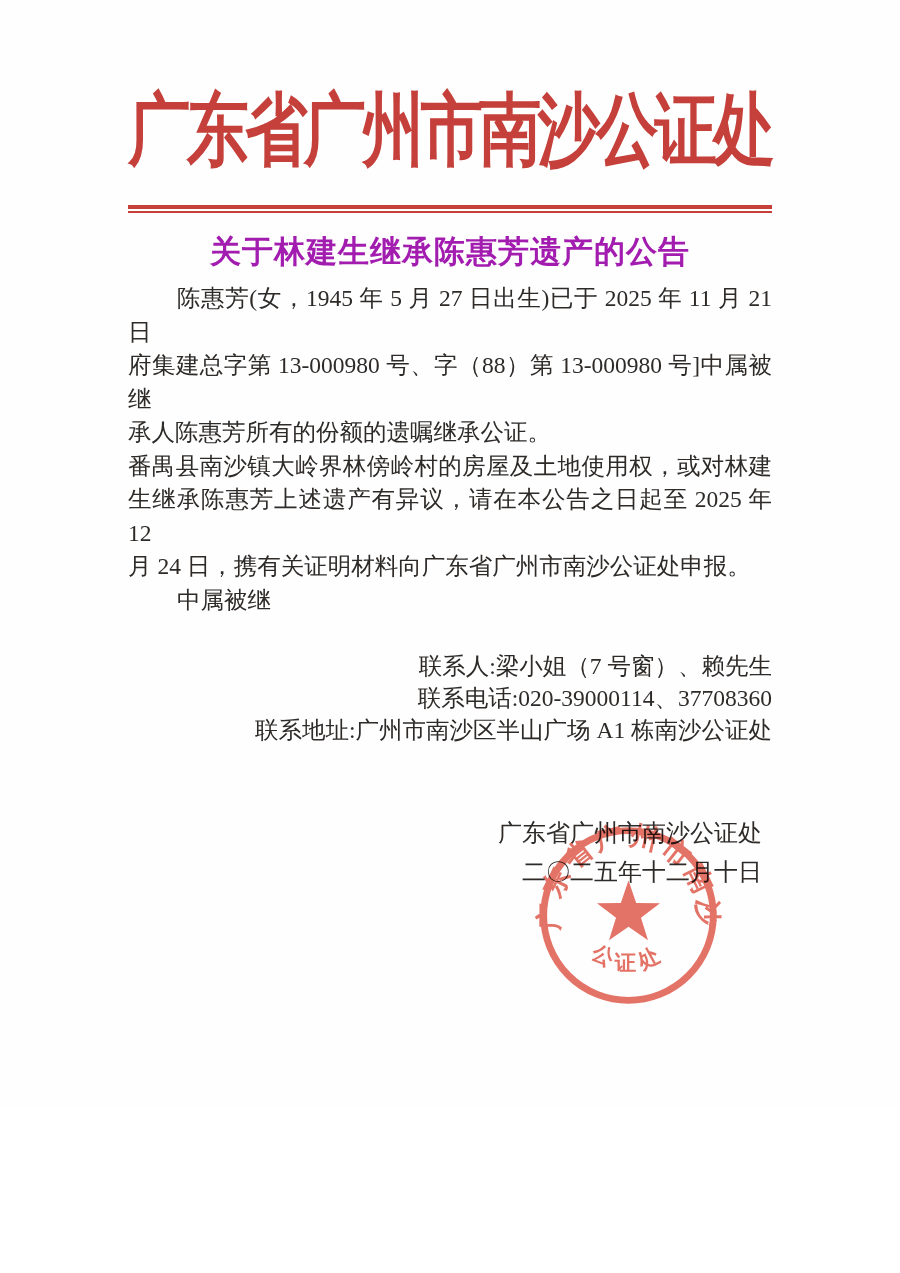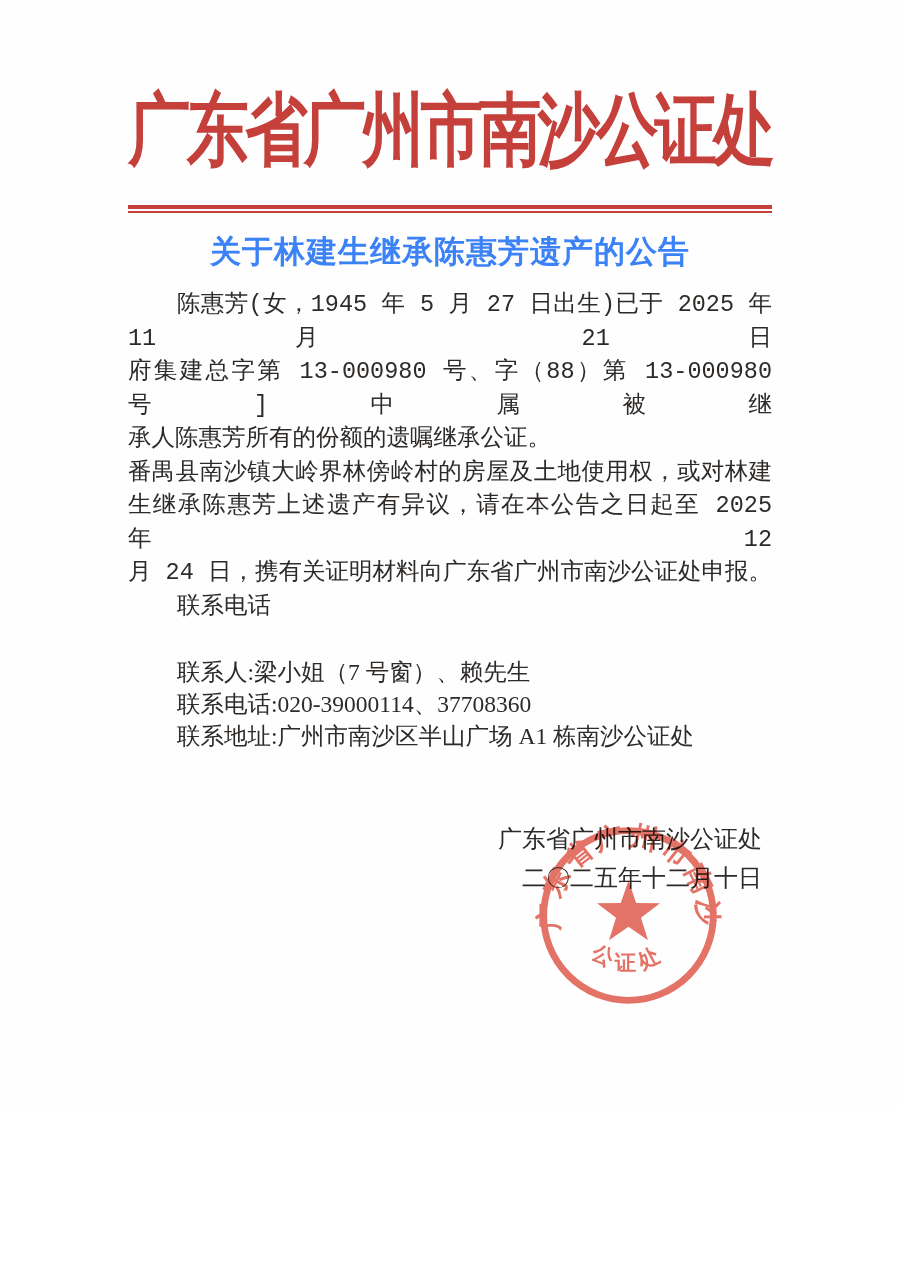--- a/index.html
+++ b/index.html
@@ -33,34 +33,34 @@
     border-bottom:2px solid #c5403a;
   }
 
   .doc-title {
     margin-top:18px;
     line-height:42px;
     font-size:31px;
     font-weight:bold;
     letter-spacing:1px;
     text-align:center;
-    color:#3b82f6;
+    color:#a21caf;
   }
 
-  .body-block { margin-top:15px; font-size:23.5px; line-height:33.5px;font-family:Liberation Mono, monospace; }
+  .body-block { margin-top:9px; font-size:23.5px; line-height:33.5px; }
   .bodyline {
     text-align:justify;
     text-align-last:justify;
     white-space:normal;
   }
   .bodyline.last { text-align-last:left; }
   .indent { text-indent:49px; }
 
   .contacts { margin-top:33px; font-size:23.5px; line-height:32px; }
-  .contact-line { padding-left:49px; }
+  .contact-line { padding-left:49px;text-align:right; }
 
   .signature {
     margin-top:68px;
     font-size:24px;
     line-height:39px;
     text-align:right;
     padding-right:10px;
   }
 
   
@@ -93,21 +93,21 @@
 
     <div class="body-block">
       <div class="bodyline indent">陈惠芳(女，1945 年 5 月 27 日出生)已于 2025 年 11 月 21 日</div>
       <div class="bodyline">府集建总字第 13-000980 号、字（88）第 13-000980 号]中属被继</div>
       <div class="bodyline last">承人陈惠芳所有的份额的遗嘱继承公证。</div>
 
       <div class="bodyline">番禺县南沙镇大岭界林傍岭村的房屋及土地使用权，或对林建</div>
       <div class="bodyline">生继承陈惠芳上述遗产有异议，请在本公告之日起至 2025 年 12</div>
       <div class="bodyline last">月 24 日，携有关证明材料向广东省广州市南沙公证处申报。</div>
 
-      <div class="bodyline last indent">联系电话</div>
+      <div class="bodyline last indent">中属被继</div>
     </div>
 
     <div class="contacts">
       <div class="contact-line">联系人:梁小姐（7 号窗）、赖先生</div>
       <div class="contact-line">联系电话:020-39000114、37708360</div>
       <div class="contact-line">联系地址:广州市南沙区半山广场 A1 栋南沙公证处</div>
     </div>
 
     <div class="signature">
       <div>广东省广州市南沙公证处</div>

